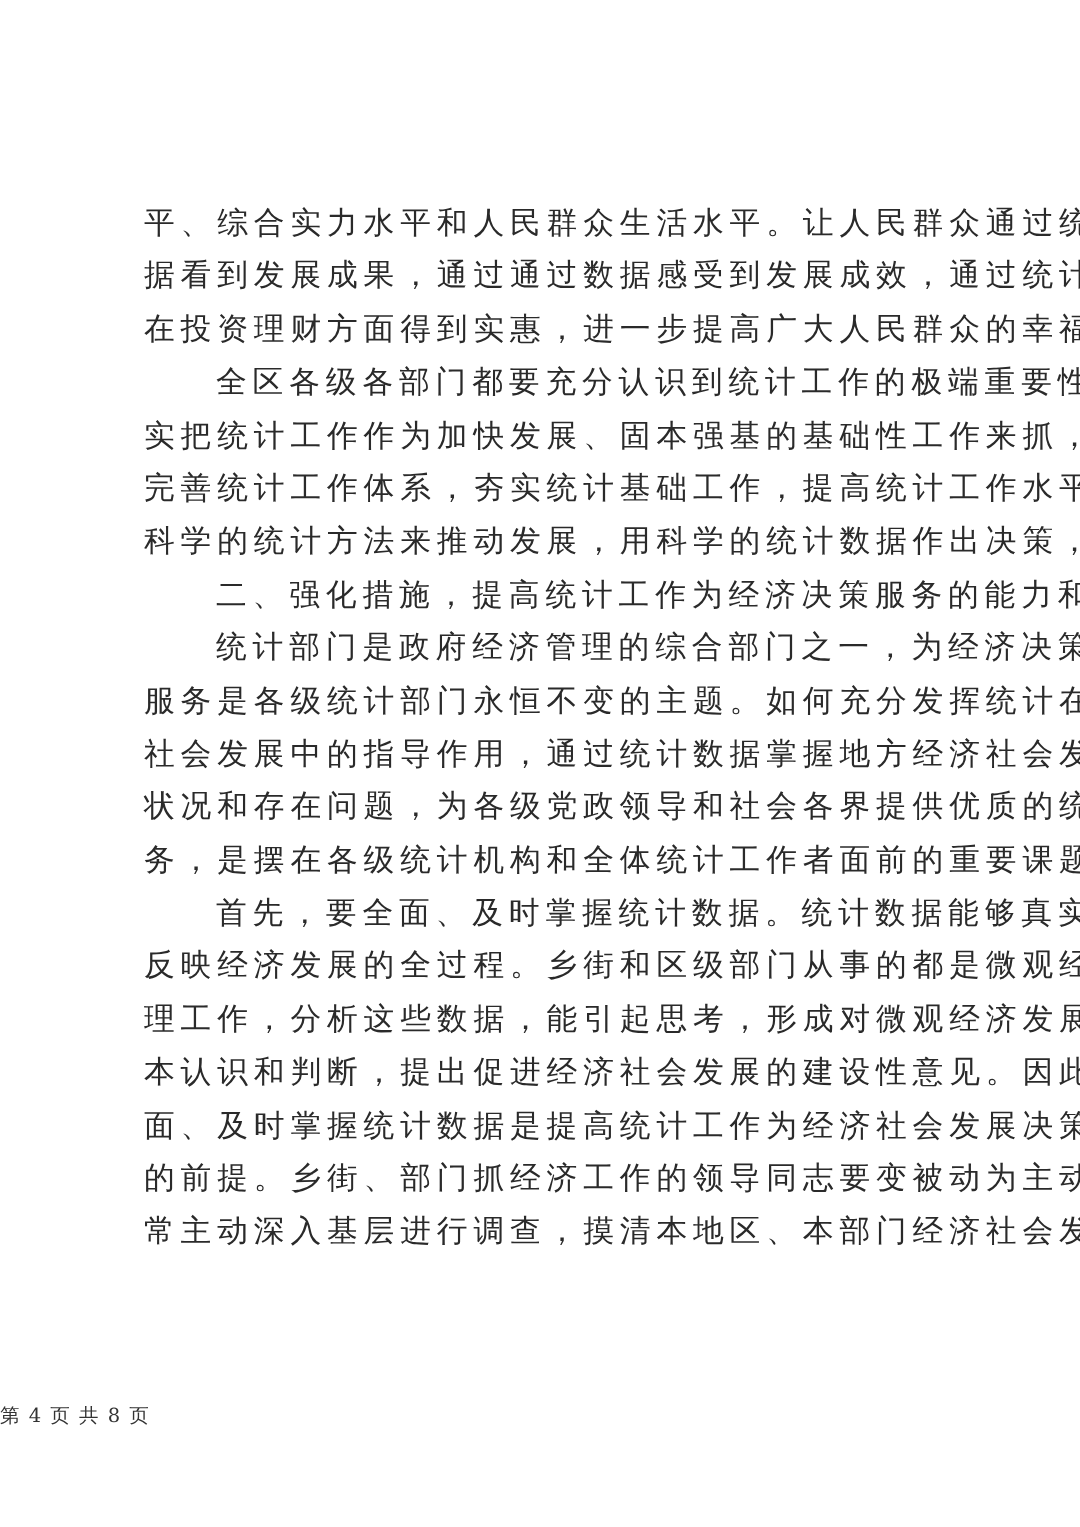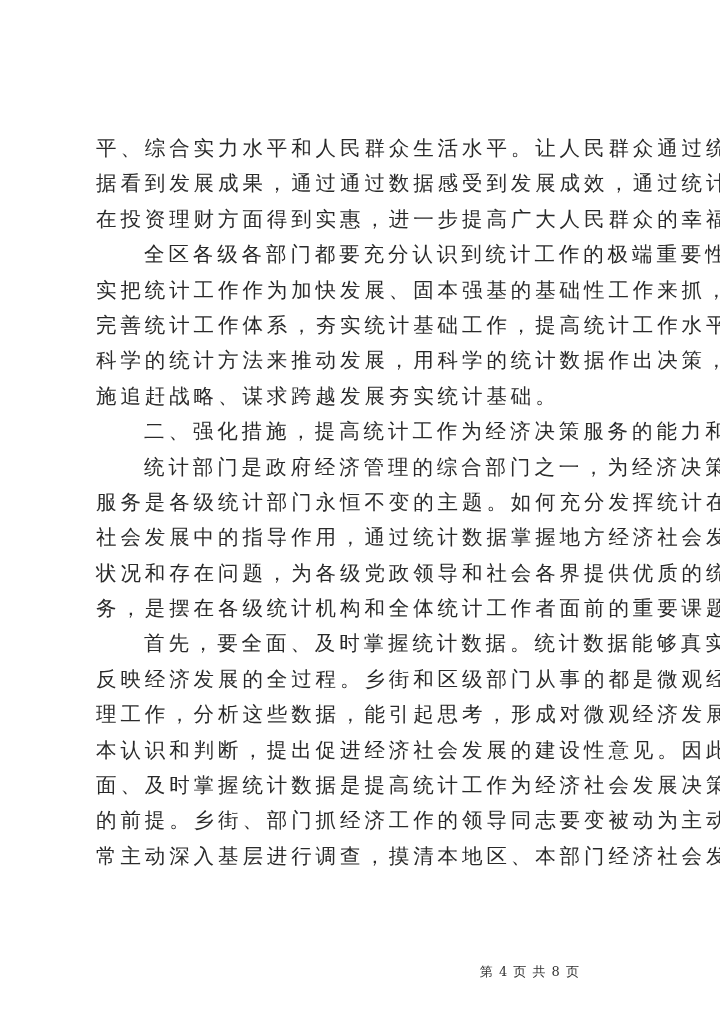--- a/index.html
+++ b/index.html
@@ -17,41 +17,39 @@
     line-height: 35.4px;
     color: #2a2a2a;
     letter-spacing: 3.9px;
   }
   .line { white-space: nowrap; height: 35.4px; overflow: visible; }
   .indent { padding-left: 48px; }
   .footer {
     position: absolute;
     left: 0; width: 580px;
     top: 935px;
-    text-align: right;
+    text-align: left;
     font-family: "DejaVu Serif", "Liberation Serif", serif;
     font-size: 13px;
     color: #333333;
     letter-spacing: 1px;
-    margin-top: 28px;
   }
 </style>
 </head>
 <body>
 
 <div class="page">
   <div class="content">
     <div class="line">平、综合实力水平和人民群众生活水平。让人民群众通过统计数</div>
     <div class="line">据看到发展成果，通过通过数据感受到发展成效，通过统计数据</div>
     <div class="line">在投资理财方面得到实惠，进一步提高广大人民群众的幸福指数。</div>
     <div class="line indent">全区各级各部门都要充分认识到统计工作的极端重要性，切</div>
     <div class="line">实把统计工作作为加快发展、固本强基的基础性工作来抓，不断</div>
     <div class="line">完善统计工作体系，夯实统计基础工作，提高统计工作水平，用</div>
     <div class="line">科学的统计方法来推动发展，用科学的统计数据作出决策，为实</div>
-    <div class="line">施追赶战略、谋求跨越发展夯实统计基础。</div>
     <div class="line indent">二、强化措施，提高统计工作为经济决策服务的能力和水平</div>
     <div class="line indent">统计部门是政府经济管理的综合部门之一，为经济决策提供</div>
     <div class="line">服务是各级统计部门永恒不变的主题。如何充分发挥统计在经济</div>
     <div class="line">社会发展中的指导作用，通过统计数据掌握地方经济社会发展的</div>
     <div class="line">状况和存在问题，为各级党政领导和社会各界提供优质的统计服</div>
     <div class="line">务，是摆在各级统计机构和全体统计工作者面前的重要课题。</div>
     <div class="line indent">首先，要全面、及时掌握统计数据。统计数据能够真实准确</div>
     <div class="line">反映经济发展的全过程。乡街和区级部门从事的都是微观经济管</div>
     <div class="line">理工作，分析这些数据，能引起思考，形成对微观经济发展的基</div>
     <div class="line">本认识和判断，提出促进经济社会发展的建设性意见。因此，全</div>

